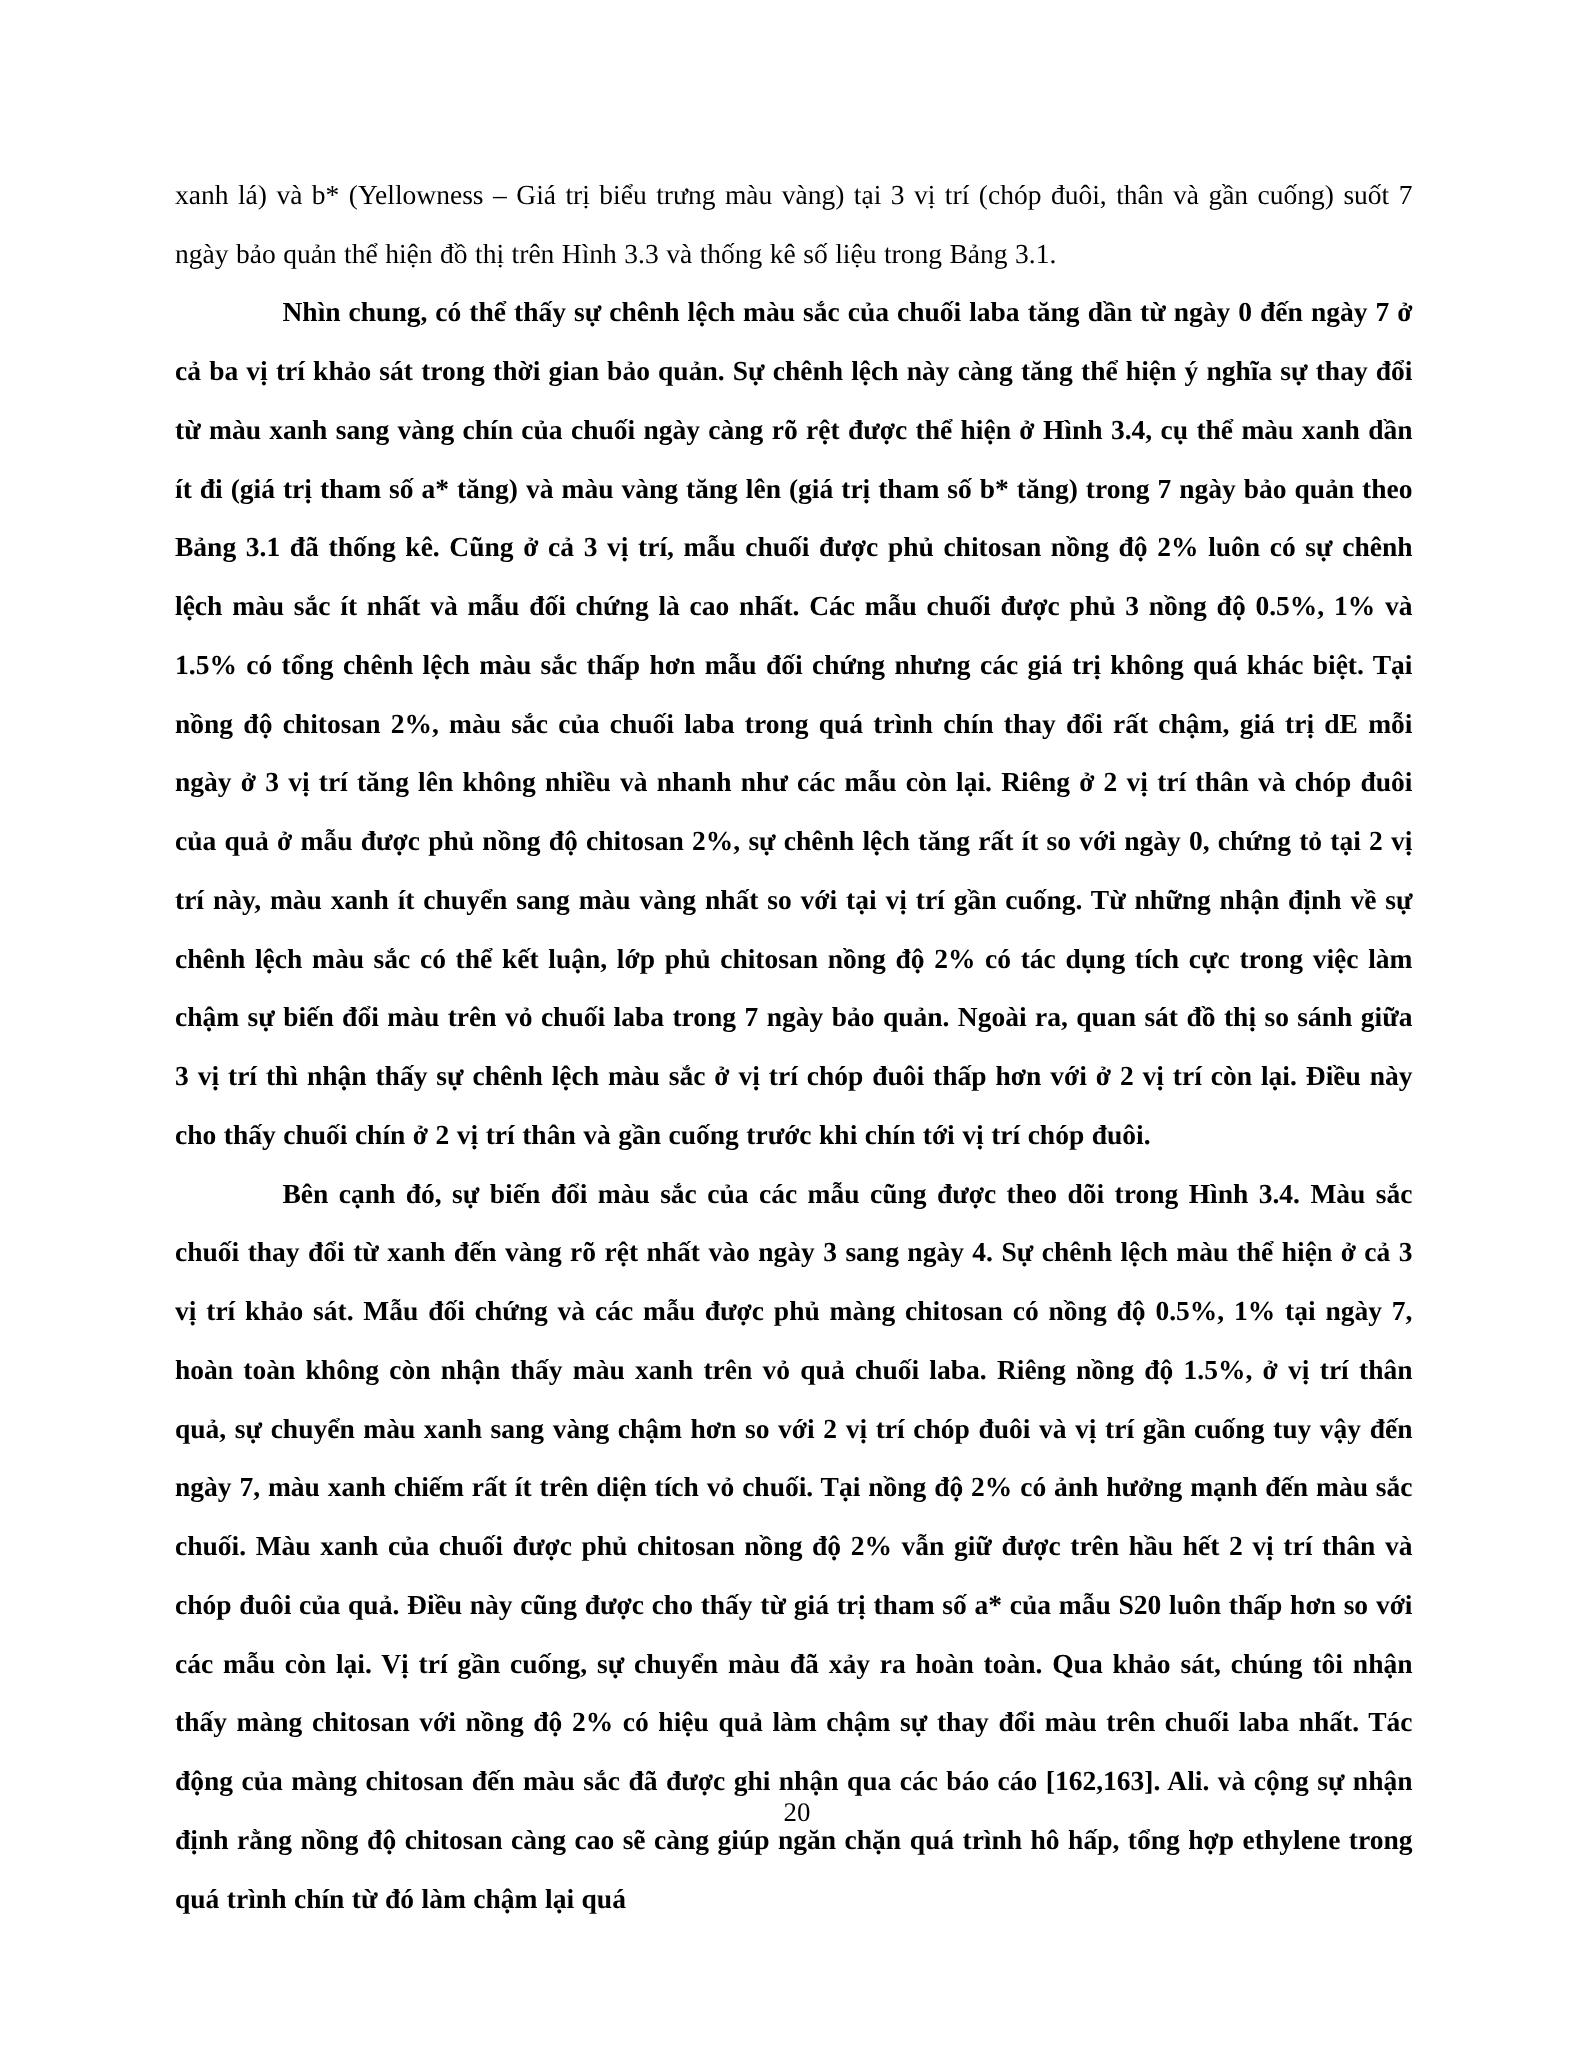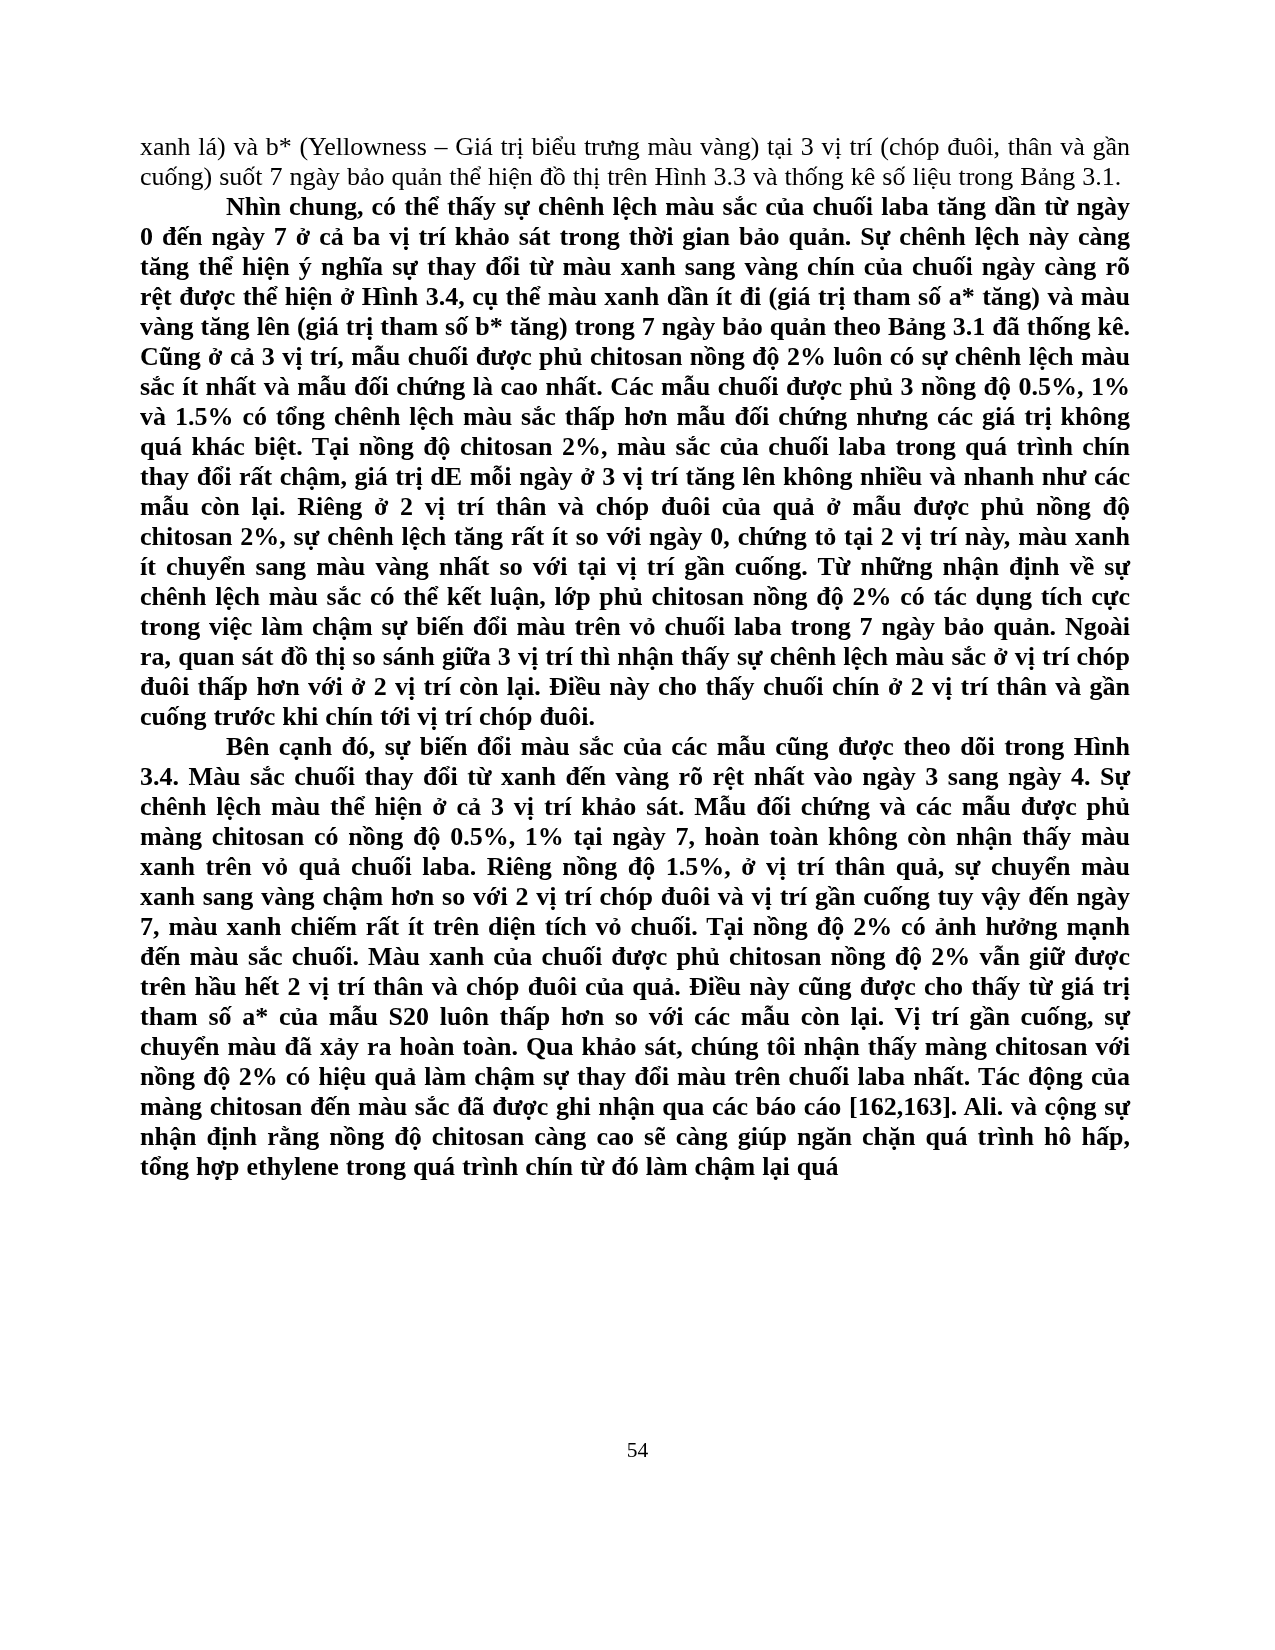--- a/index.html
+++ b/index.html
@@ -17,22 +17,22 @@
     color: #000000;
   }
   .content {
     position: absolute;
     left: 140px;
     top: 132px;
     width: 990px;
   }
   p.para {
     margin: 0 0 0 0;
-    font-size: 26px;
-    line-height: 30px;
+    font-size: 22px;
+    line-height: 47px;
     text-align: justify;
     text-justify: inter-word;
     word-spacing: 0.5px;
   }
   p.indent {
     text-indent: 86px;
     font-weight: bold;
   }
   .page-number {
     position: absolute;
@@ -46,14 +46,14 @@
 </style>
 </head>
 <body>
 
 <div class="page">
   <div class="content">
     <p class="para">xanh lá) và b* (Yellowness – Giá trị biểu trưng màu vàng) tại 3 vị trí (chóp đuôi, thân và gần cuống) suốt 7 ngày bảo quản thể hiện đồ thị trên Hình 3.3 và thống kê số liệu trong Bảng 3.1.</p>
     <p class="para indent">Nhìn chung, có thể thấy sự chênh lệch màu sắc của chuối laba tăng dần từ ngày 0 đến ngày 7 ở cả ba vị trí khảo sát trong thời gian bảo quản. Sự chênh lệch này càng tăng thể hiện ý nghĩa sự thay đổi từ màu xanh sang vàng chín của chuối ngày càng rõ rệt được thể hiện ở Hình 3.4, cụ thể màu xanh dần ít đi (giá trị tham số a* tăng) và màu vàng tăng lên (giá trị tham số b* tăng) trong 7 ngày bảo quản theo Bảng 3.1 đã thống kê. Cũng ở cả 3 vị trí, mẫu chuối được phủ chitosan nồng độ 2% luôn có sự chênh lệch màu sắc ít nhất và mẫu đối chứng là cao nhất. Các mẫu chuối được phủ 3 nồng độ 0.5%, 1% và 1.5% có tổng chênh lệch màu sắc thấp hơn mẫu đối chứng nhưng các giá trị không quá khác biệt. Tại nồng độ chitosan 2%, màu sắc của chuối laba trong quá trình chín thay đổi rất chậm, giá trị dE mỗi ngày ở 3 vị trí tăng lên không nhiều và nhanh như các mẫu còn lại. Riêng ở 2 vị trí thân và chóp đuôi của quả ở mẫu được phủ nồng độ chitosan 2%, sự chênh lệch tăng rất ít so với ngày 0, chứng tỏ tại 2 vị trí này, màu xanh ít chuyển sang màu vàng nhất so với tại vị trí gần cuống. Từ những nhận định về sự chênh lệch màu sắc có thể kết luận, lớp phủ chitosan nồng độ 2% có tác dụng tích cực trong việc làm chậm sự biến đổi màu trên vỏ chuối laba trong 7 ngày bảo quản. Ngoài ra, quan sát đồ thị so sánh giữa 3 vị trí thì nhận thấy sự chênh lệch màu sắc ở vị trí chóp đuôi thấp hơn với ở 2 vị trí còn lại. Điều này cho thấy chuối chín ở 2 vị trí thân và gần cuống trước khi chín tới vị trí chóp đuôi.</p>
     <p class="para indent">Bên cạnh đó, sự biến đổi màu sắc của các mẫu cũng được theo dõi trong Hình 3.4. Màu sắc chuối thay đổi từ xanh đến vàng rõ rệt nhất vào ngày 3 sang ngày 4. Sự chênh lệch màu thể hiện ở cả 3 vị trí khảo sát. Mẫu đối chứng và các mẫu được phủ màng chitosan có nồng độ 0.5%, 1% tại ngày 7, hoàn toàn không còn nhận thấy màu xanh trên vỏ quả chuối laba. Riêng nồng độ 1.5%, ở vị trí thân quả, sự chuyển màu xanh sang vàng chậm hơn so với 2 vị trí chóp đuôi và vị trí gần cuống tuy vậy đến ngày 7, màu xanh chiếm rất ít trên diện tích vỏ chuối. Tại nồng độ 2% có ảnh hưởng mạnh đến màu sắc chuối. Màu xanh của chuối được phủ chitosan nồng độ 2% vẫn giữ được trên hầu hết 2 vị trí thân và chóp đuôi của quả. Điều này cũng được cho thấy từ giá trị tham số a* của mẫu S20 luôn thấp hơn so với các mẫu còn lại. Vị trí gần cuống, sự chuyển màu đã xảy ra hoàn toàn. Qua khảo sát, chúng tôi nhận thấy màng chitosan với nồng độ 2% có hiệu quả làm chậm sự thay đổi màu trên chuối laba nhất. Tác động của màng chitosan đến màu sắc đã được ghi nhận qua các báo cáo [162,163]. Ali. và cộng sự nhận định rằng nồng độ chitosan càng cao sẽ càng giúp ngăn chặn quá trình hô hấp, tổng hợp ethylene trong quá trình chín từ đó làm chậm lại quá</p>
   </div>
-  <div class="page-number">54</div>
+  <div class="page-number">20</div>
 </div>
 
 </body></html>

